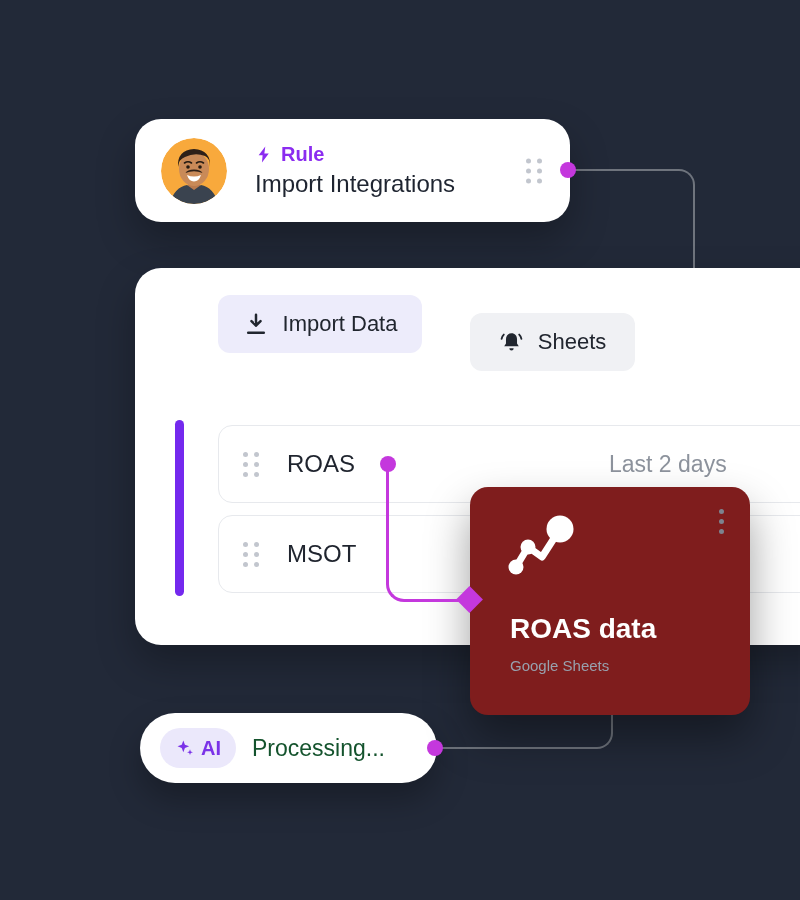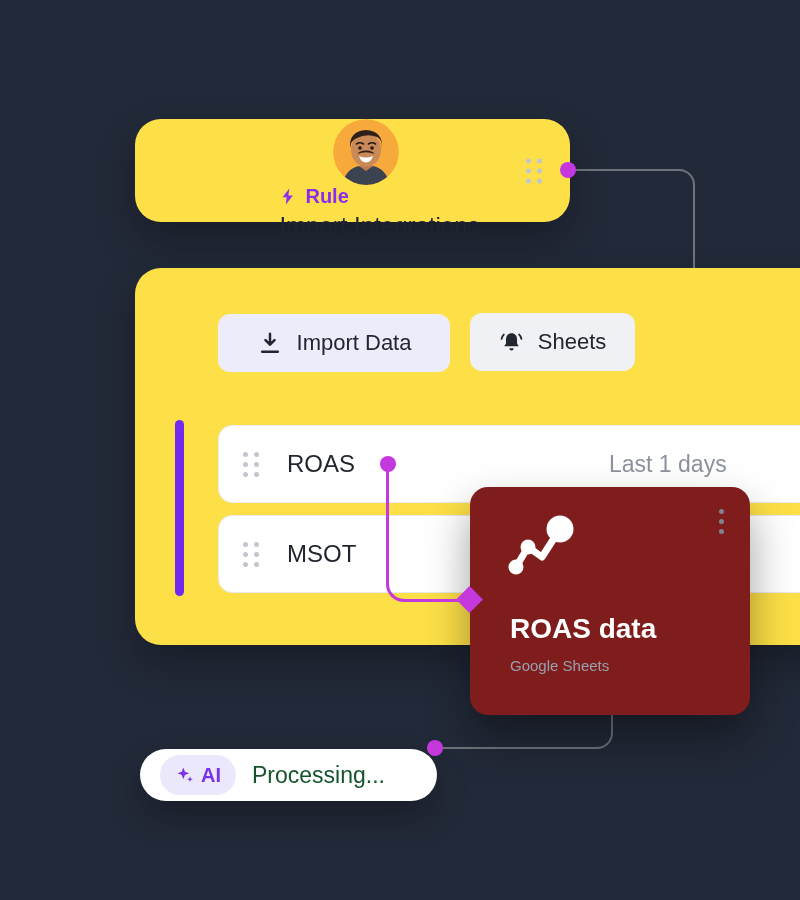--- a/index.html
+++ b/index.html
@@ -1,22 +1,22 @@
 <!DOCTYPE html>
 <html><head>
 <meta charset="utf-8">
 <style>
   * { margin:0; padding:0; box-sizing:border-box; }
   html,body { width:800px; height:900px; }
   body { font-family:"Liberation Sans", sans-serif; background:#222938; }
 
   .canvas { position:relative; width:800px; height:900px; background:#222938; overflow:hidden; }
 
-  .card { position:absolute; background:#fde047; border-radius:26px;
-          box-shadow:0 18px 38px rgba(0,0,0,.28);flex-direction:column; }
+  .card { position:absolute; background:#ffffff; border-radius:26px;
+          box-shadow:0 18px 38px rgba(0,0,0,.28); }
 
   
   .conn { position:absolute; z-index:1; }
   .conn-rule { left:567px; top:169px; width:128px; height:100px;
                border-top:2.5px solid #6f747d; border-right:2.5px solid #6f747d;
                border-top-right-radius:16px; }
   .conn-ai   { left:435px; top:712px; width:178px; height:37px;
                border-bottom:2.5px solid #6f747d; border-right:2.5px solid #6f747d;
                border-bottom-right-radius:16px; }
   .conn-roas { left:386px; top:463px; width:80px; height:139px; z-index:5;
@@ -43,21 +43,21 @@
   .dots6 { display:grid; grid-template-columns:repeat(2,5px); grid-auto-rows:5px;
            gap:5px 6px; }
   .dots6 i { width:5px; height:5px; border-radius:50%; background:#c2c6ce; }
   .rule-handle { position:absolute; right:28px; top:50%; transform:translateY(-50%); }
 
   
   .main-card { left:135px; top:268px; width:705px; height:377px; z-index:2; }
   .chip { position:absolute; display:flex; align-items:center; justify-content:center;
           gap:14px; height:58px; border-radius:12px; font-size:22px; font-weight:500;
           color:#21262f; cursor:pointer; }
-  .chip-import { left:83px; top:46px; width:232px; background:#edecfb; }
+  .chip-import { left:83px; top:27px; width:204px; background:#edecfb; }
   .chip-notify { left:335px; top:45px; width:165px; background:#f0f1f4; }
 
   .accent-bar { position:absolute; left:40px; top:152px; width:9px; height:176px;
                 border-radius:5px; background:#7429ee; }
 
   .metric-row { position:absolute; left:83px; width:648px; height:78px;
                 border:1.5px solid #e7e9ed; border-radius:14px; background:#fff;
                 display:flex; align-items:center; }
   .row-0 { top:157px; }
   .row-1 { top:247px; }
@@ -70,24 +70,24 @@
                background:#7f1d1d; border-radius:18px; z-index:4;
                box-shadow:0 22px 44px rgba(0,0,0,.38); }
   .data-icon { position:absolute; left:28px; top:16px; }
   .dots3 { position:absolute; right:26px; top:22px; display:grid; gap:5px; }
   .dots3 i { width:5px; height:5px; border-radius:50%; background:#7d838f; }
   .data-title { position:absolute; left:40px; top:126px; font-size:28px;
                 font-weight:700; color:#fff; }
   .data-sub { position:absolute; left:40px; top:170px; font-size:15px; color:#98a0ad; }
 
   
-  .ai-pill { position:absolute; left:140px; top:713px; width:297px; height:52px;
+  .ai-pill { position:absolute; left:140px; top:713px; width:297px; height:70px;
              background:#fff; border-radius:35px; z-index:2;
              display:flex; align-items:center; padding:0 20px;
-             box-shadow:0 16px 32px rgba(0,0,0,.28);margin-top:36px; }
+             box-shadow:0 16px 32px rgba(0,0,0,.28); }
   .ai-badge { display:flex; align-items:center; gap:6px; height:40px; padding:0 15px;
               border-radius:20px; background:#ebe8fb; color:#7b33e8;
               font-size:20px; font-weight:700; }
   .ai-status { margin-left:16px; font-size:23px; color:#14532d; }
 </style>
 </head>
 <body>
 
 <div class="canvas">
 
@@ -165,21 +165,21 @@
     <div class="metric-row row-0">
       <div class="dots6">
         <i></i>
           <i></i>
           <i></i>
           <i></i>
           <i></i>
           <i></i>
       </div>
       <span class="row-label">ROAS</span>
-      <span class="row-meta">Last 1 days</span>
+      <span class="row-meta">Last 2 days</span>
     </div>
 
     <div class="metric-row row-1">
       <div class="dots6">
         <i></i>
           <i></i>
           <i></i>
           <i></i>
           <i></i>
           <i></i>

